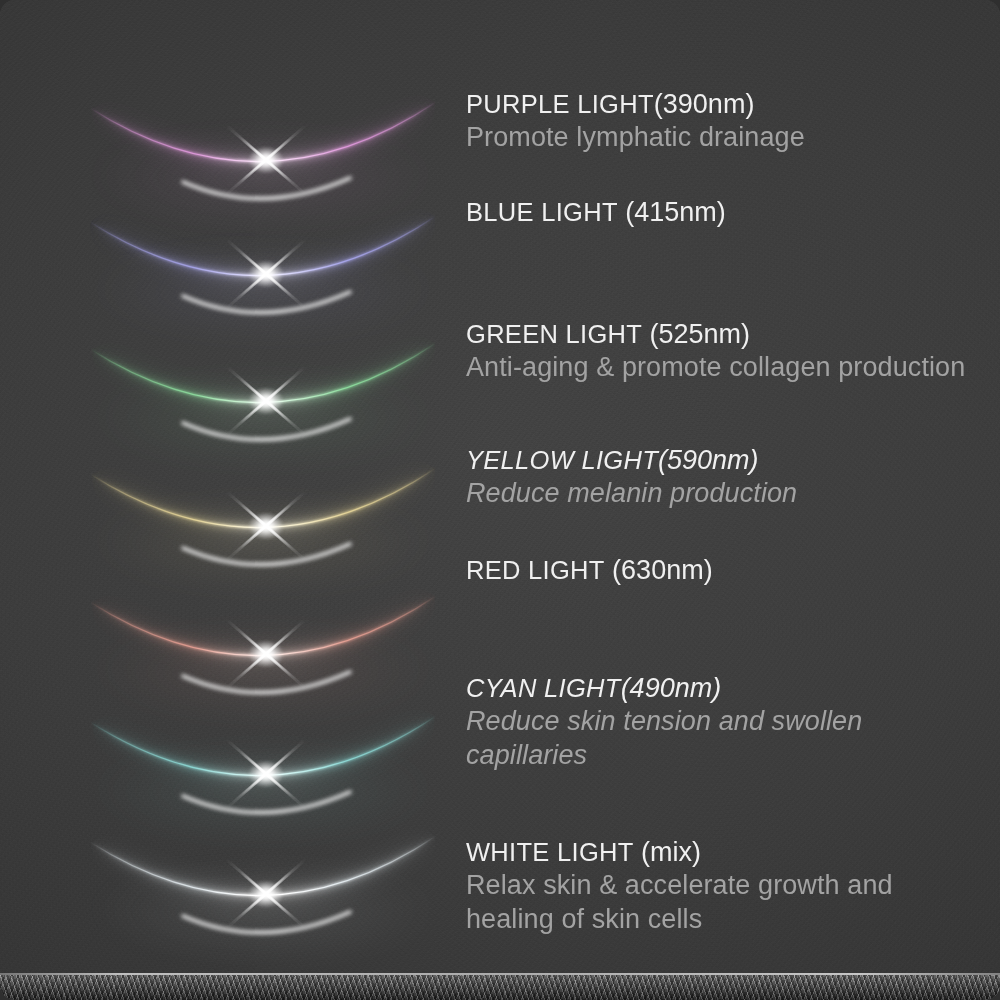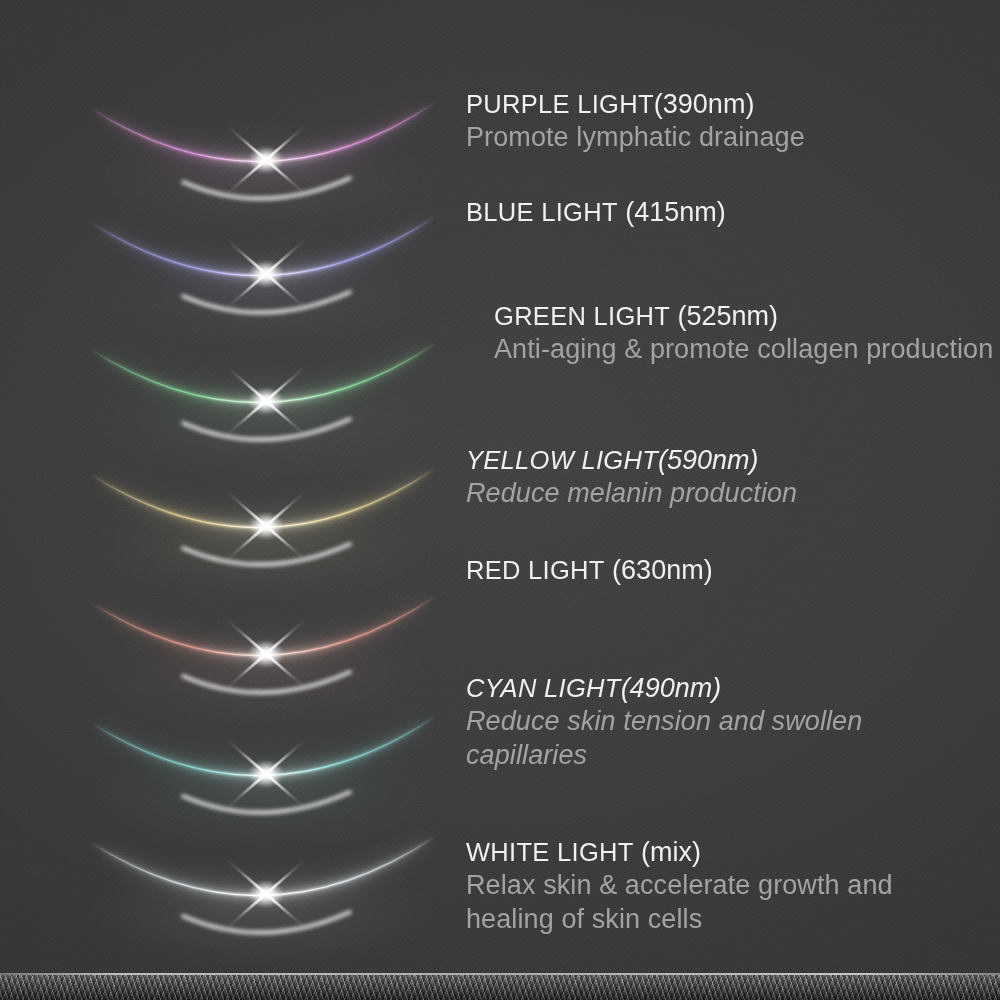--- a/index.html
+++ b/index.html
@@ -8,20 +8,21 @@
     padding: 0;
     background: #2f2f2f;
   }
   #stage {
     position: relative;
     width: 1000px;
     height: 1000px;
     overflow: hidden;
     background: #3b3b3b;
     font-family: "Liberation Sans", sans-serif;
+    border-radius: 15px;
     -webkit-font-smoothing: antialiased;
   }
   
   #bg-base {
     position: absolute;
     inset: 0;
     background:
       radial-gradient(ellipse 120% 90% at 50% 45%, #434343 0%, #3c3c3c 45%, #343434 78%, #2e2e2e 100%);
   }
   #bg-grain {
@@ -284,21 +285,21 @@
           </div>
           <div class="sparkle">
             <div class="sp-ray sp-a"></div>
             <div class="sp-ray sp-b"></div>
             <div class="sp-ray sp-a2"></div>
             <div class="sp-ray sp-b2"></div>
             <div class="sp-core"></div>
           </div>
         </div>
       </div>
-      <div class="text-block" style="top: 300px; margin-left: 28px;">
+      <div class="text-block" style="top: 318px;">
         <div class="title"><span>GREEN LIGHT</span>&nbsp;<span class="nm">(525nm)</span></div>
         <div class="desc">Anti-aging &amp; promote collagen production</div>
       </div>
       <div class="row" style="top: 452px;">
         <div class="beam-wrap">
           <div class="beam-halo" style="background: radial-gradient(60% 44% at 50% 74%, rgba(250, 243, 216, 0.4) 0%, rgba(232, 215, 154, 0.267) 32%, rgba(232, 215, 154, 0.08) 62%, rgba(0, 0, 0, 0) 82%);"></div>
           <div class="beam-arc">
             <svg width="350" height="150" viewBox="0 0 350 150">
               <defs>
                 <linearGradient id="g-yellow" x1="0" y1="0" x2="1" y2="0">

